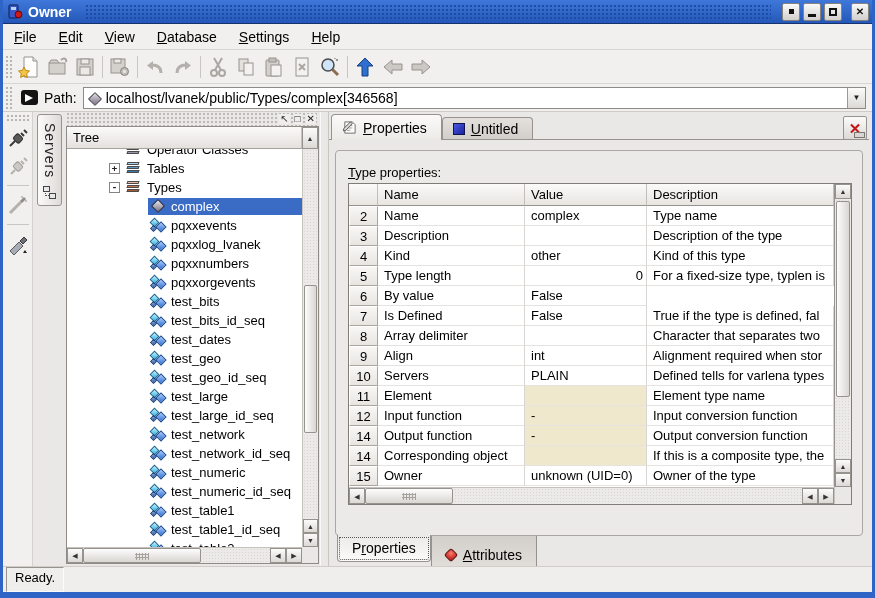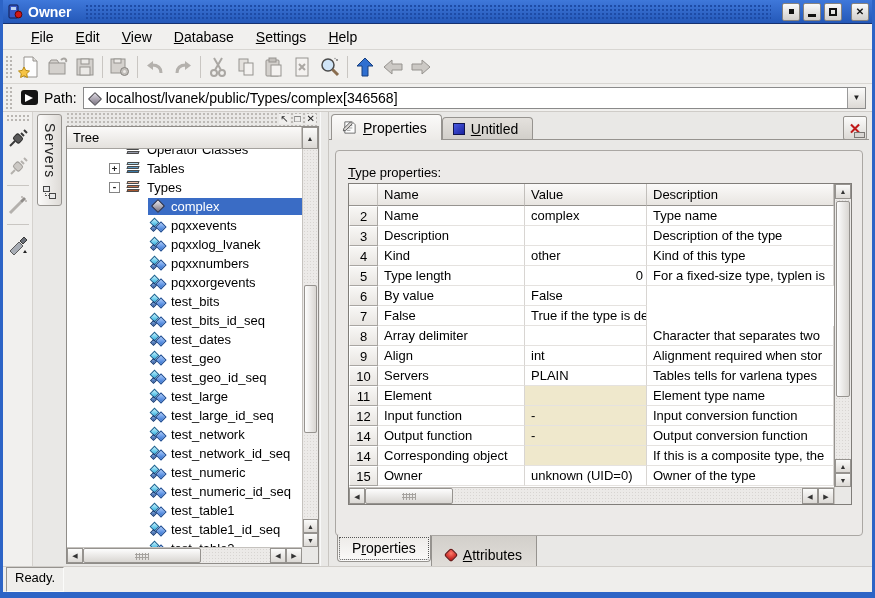--- a/index.html
+++ b/index.html
@@ -24,21 +24,21 @@
   .winbtns { display:flex; gap:3px; padding:0 3px 0 6px; align-items:center; }
   .wbtn { width:18px; height:18px; background:linear-gradient(#fafafa,#d2cfcc);
     border:1px solid #86827e; border-radius:2px; display:flex; align-items:center; justify-content:center;
     font-size:10px; line-height:10px; color:#111; font-weight:bold; }
   .wbtn.close { margin-left:6px; }
   .wbtn .dot { width:5px; height:5px; background:#111; }
   .wbtn .ming { align-self:flex-end; margin-bottom:3px; width:8px; height:3px; background:#111; }
   .wbtn .maxg { width:8px; height:8px; border:2px solid #111; }
   
   .menubar { height:26px; flex:0 0 26px; background:#f1f0ee; display:flex; align-items:center;
-    padding-left:18px; gap:2px; border-bottom:1px solid #d8d6d2; font-size:14px; }
+    padding-left:1px; gap:2px; border-bottom:1px solid #d8d6d2; font-size:14px; }
   .menuitem { padding:3px 10px; }
   
   .toolbar { height:34px; flex:0 0 34px; background:#f1f0ee; display:flex; align-items:center;
     border-bottom:1px solid #d8d6d2; padding-left:2px; }
   .grip { width:7px; height:24px; margin-right:3px;
     background-image:radial-gradient(#b9b6b2 1px, transparent 1.1px); background-size:4px 4px; }
   .tbtn { width:28px; height:28px; display:flex; align-items:center; justify-content:center; border-radius:3px; }
   .tsep { width:1px; height:22px; background:#c9c6c2; margin:0 3px; }
   
   .pathbar { height:28px; flex:0 0 28px; background:#f1f0ee; display:flex; align-items:center;
@@ -692,20 +692,21 @@
               </div>
 
               <div class="prow">
                 <div class="rnum">6</div>
                 <div class="pn">By value</div>
                 <div class="pv">False</div>
               </div>
 
               <div class="prow">
                 <div class="rnum">7</div>
+                <div class="pn">Is Defined</div>
                 <div class="pv">False</div>
                 <div class="pd">True if the type is defined, fal</div>
               </div>
 
               <div class="prow">
                 <div class="rnum">8</div>
                 <div class="pn">Array delimiter</div>
                 <div class="pv"></div>
                 <div class="pd">Character that separates two</div>
               </div>
@@ -714,21 +715,21 @@
                 <div class="rnum">9</div>
                 <div class="pn">Align</div>
                 <div class="pv">int</div>
                 <div class="pd">Alignment required when stor</div>
               </div>
 
               <div class="prow">
                 <div class="rnum">10</div>
                 <div class="pn">Servers</div>
                 <div class="pv">PLAIN</div>
-                <div class="pd">Tables tells for varlena types</div>
+                <div class="pd">Defined tells for varlena types</div>
               </div>
 
               <div class="prow">
                 <div class="rnum">11</div>
                 <div class="pn">Element</div>
                 <div class="pv beige"></div>
                 <div class="pd">Element type name</div>
               </div>
 
               <div class="prow">

